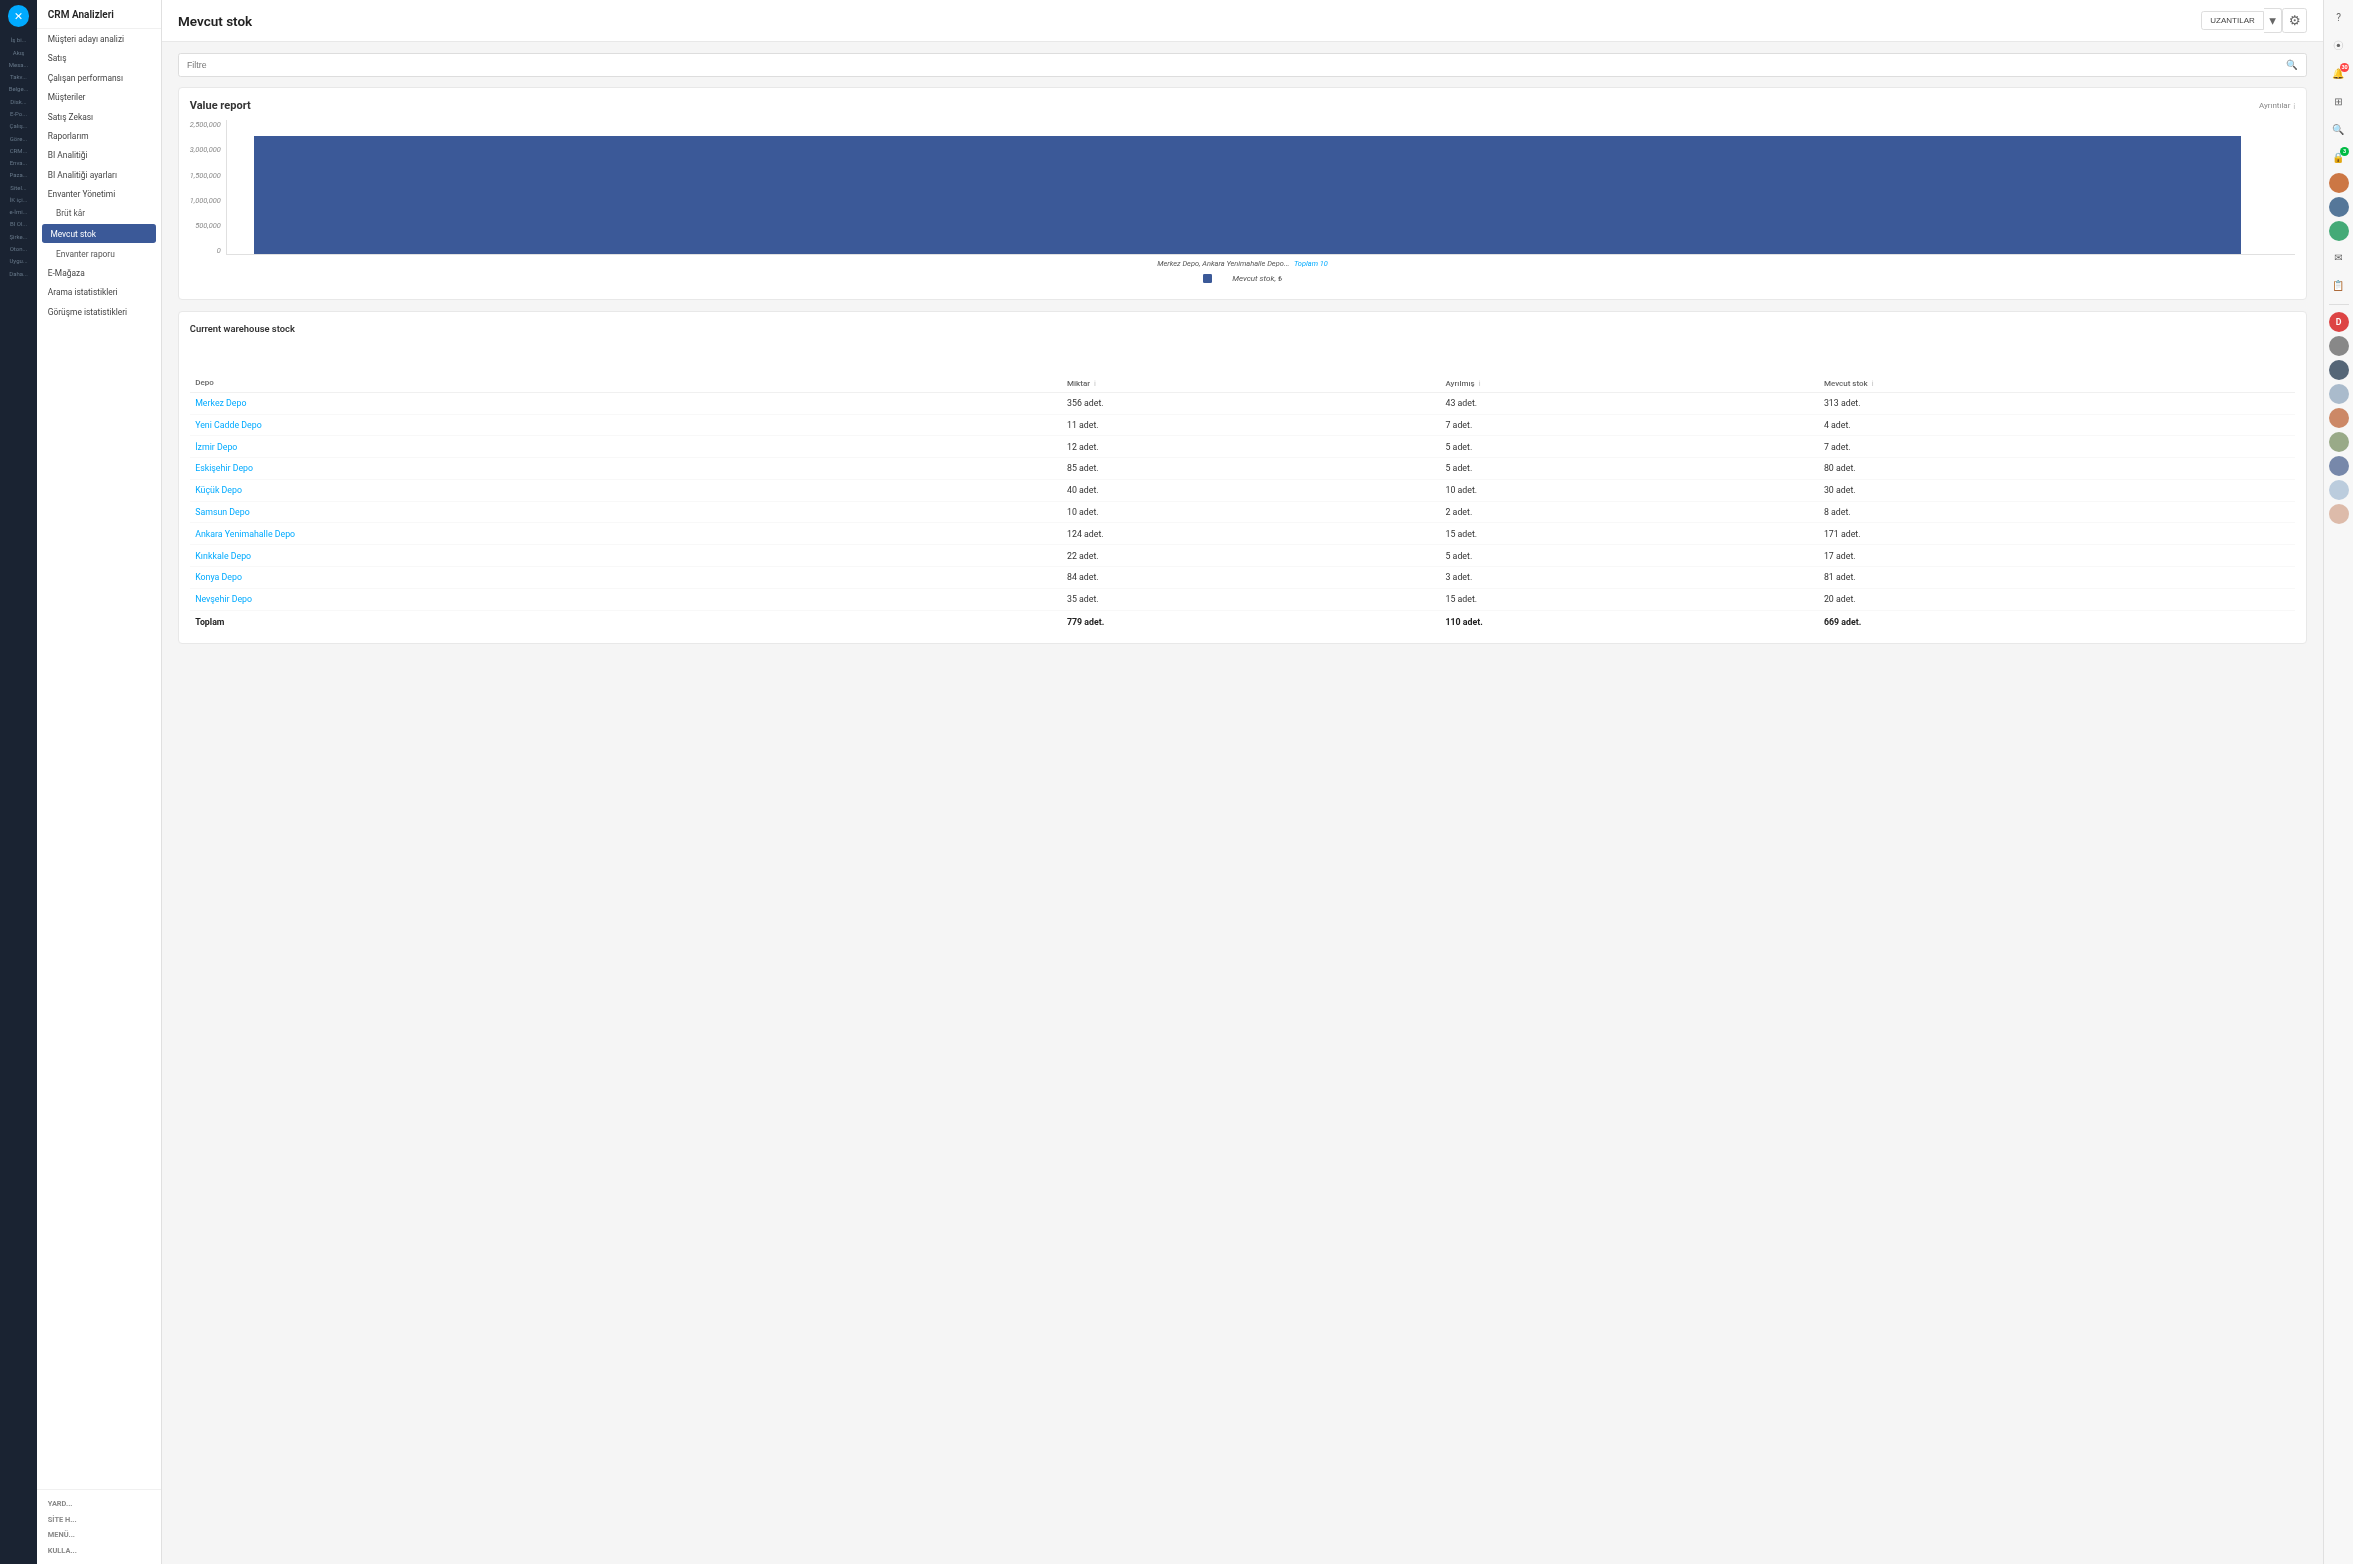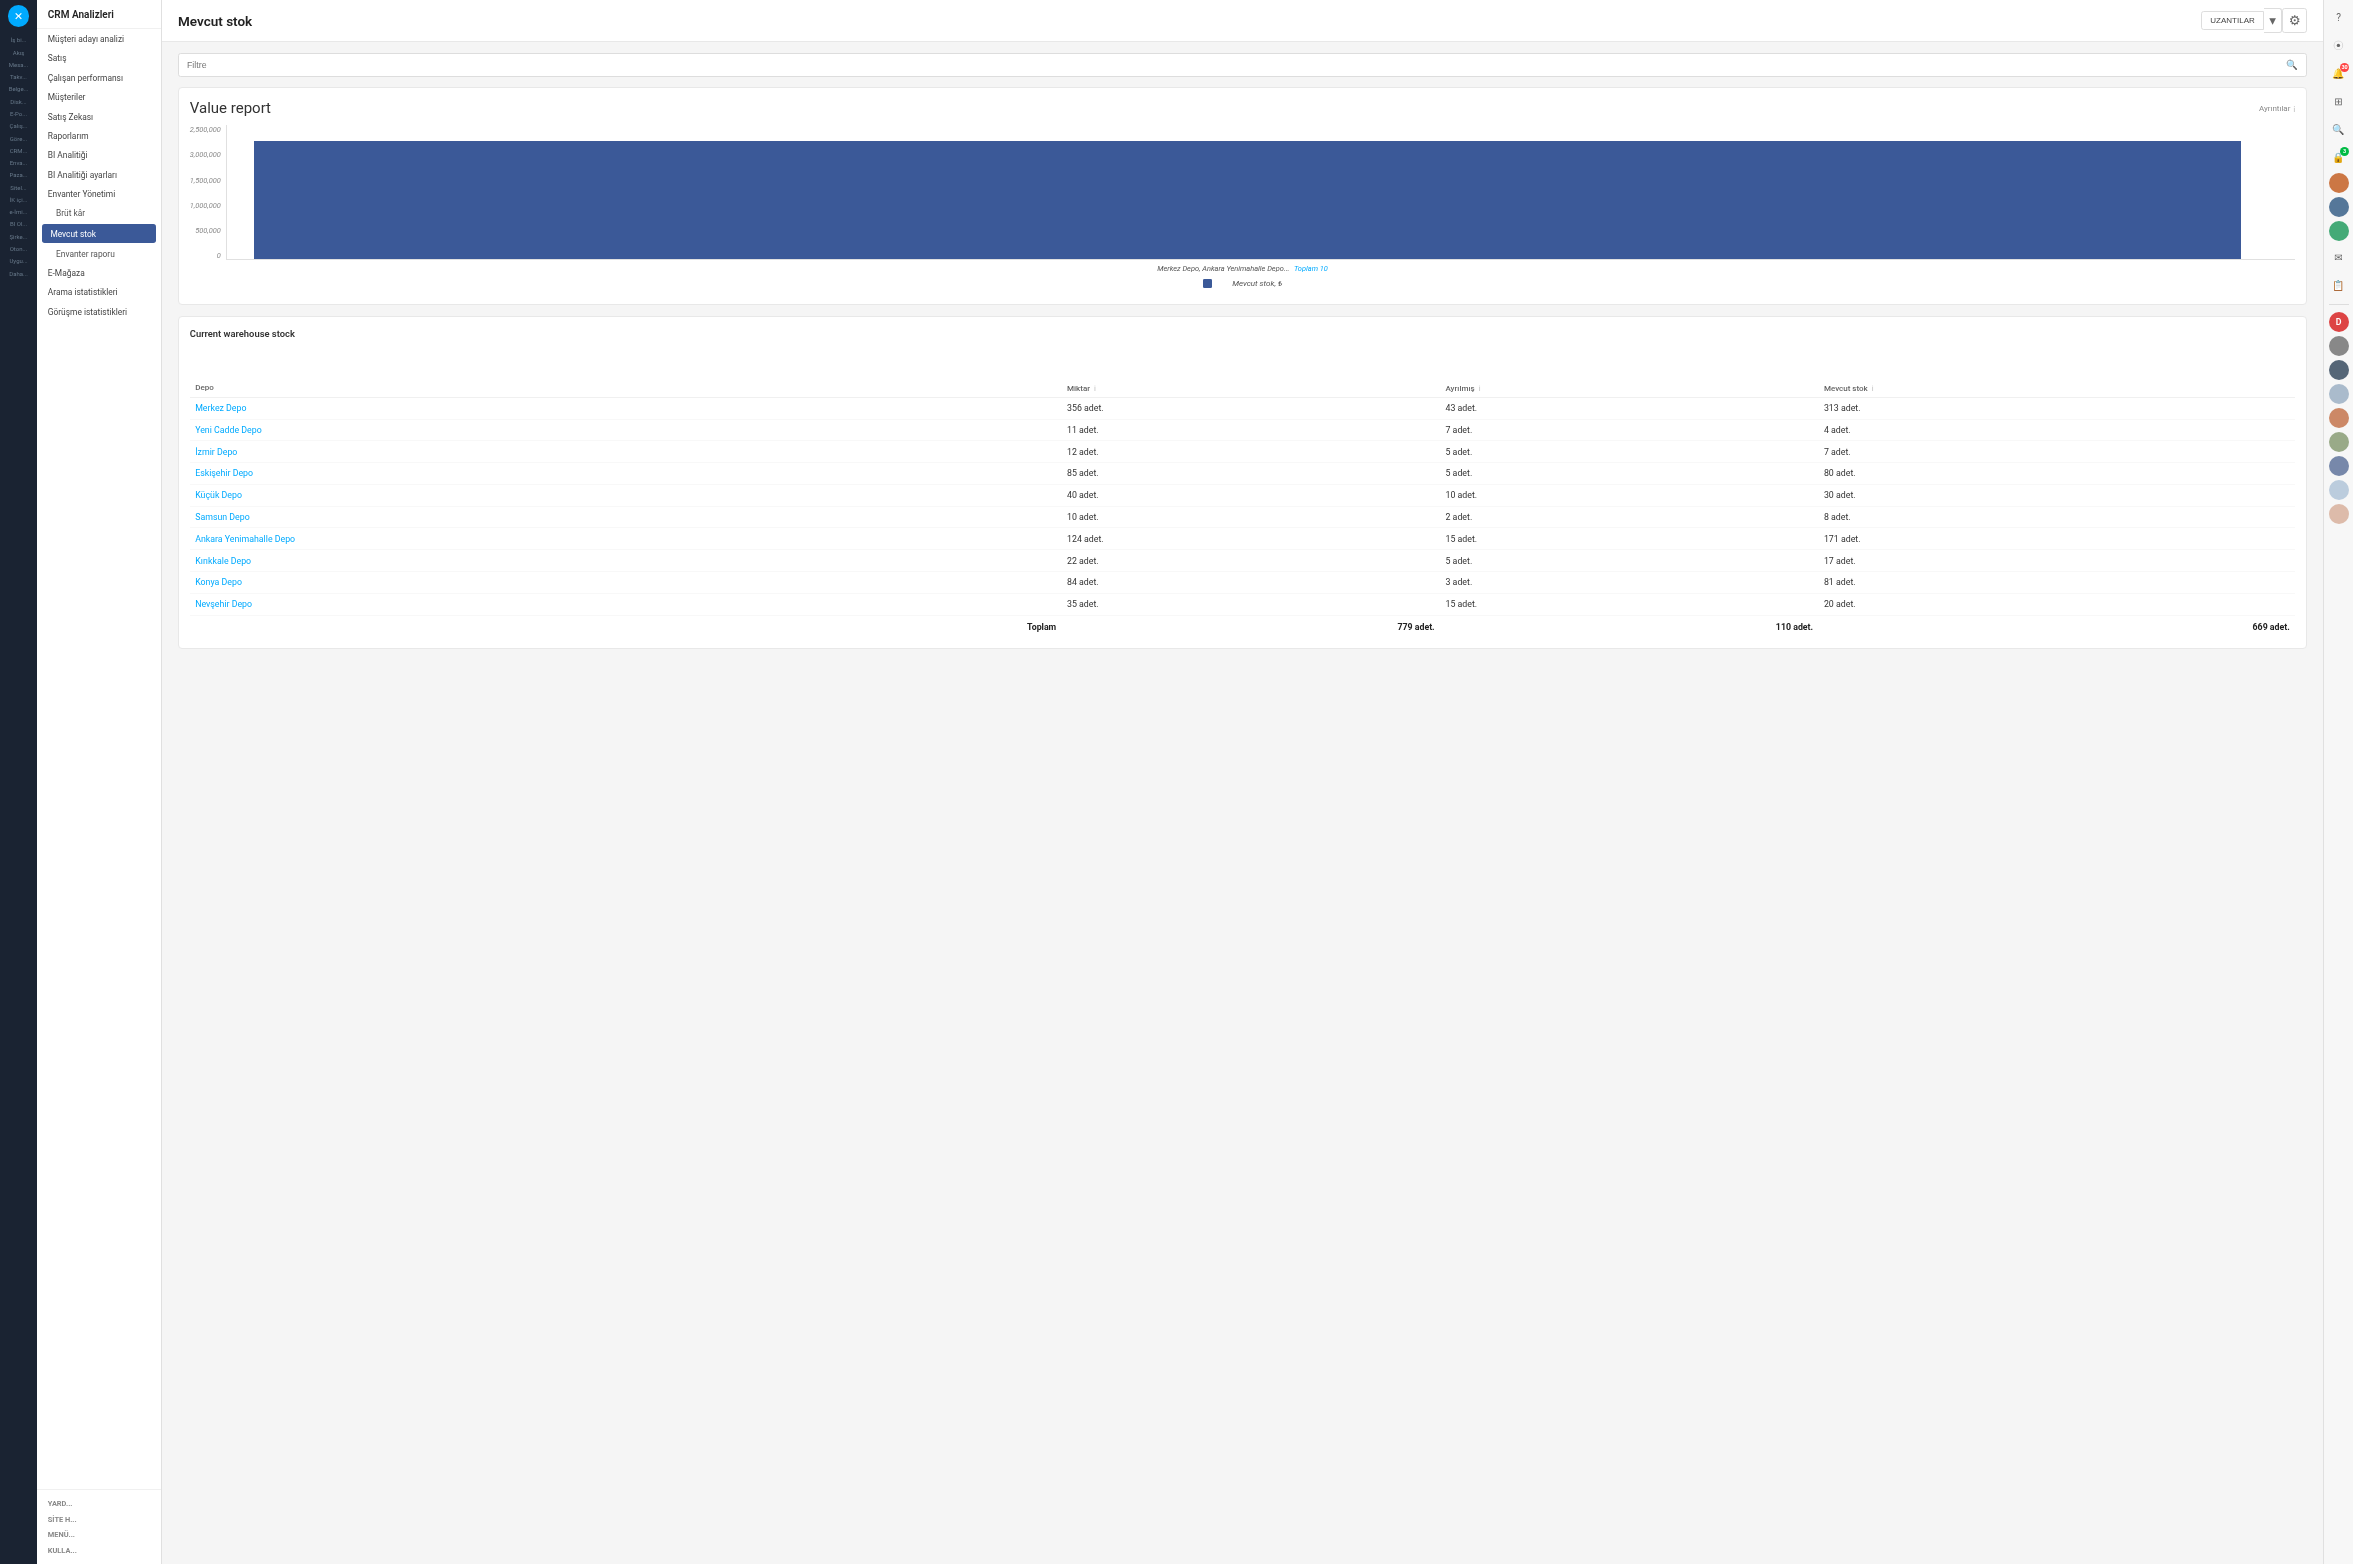--- a/index.html
+++ b/index.html
@@ -35,42 +35,42 @@
     .content { flex: 1; overflow-y: auto; padding: 10.8px 16px; }
 
     
     .search-bar { background: white; border: 0.7px solid #ddd; border-radius: 2.7px; padding: 5.4px 8px; display: flex; align-items: center; margin-bottom: 10.8px; }
     .search-bar input { border: none; outline: none; flex: 1; font-size: 8.8px; color: #666; background: transparent; }
     .search-icon { color: #aaa; font-size: 9.4px; }
 
     
     .card { background: white; border-radius: 4px; border: 0.7px solid #e8e8e8; margin-bottom: 10.8px; padding: 10.8px; }
     .card-header { display: flex; justify-content: space-between; align-items: center; margin-bottom: 8px; }
-    .card-title { font-size: 15px; font-weight: 400; color: #333; }
+    .card-title { font-size: 11px; font-weight: 700; color: #333; }
     .ayrintilar-link { font-size: 8px; color: #888; display: flex; align-items: center; gap: 2.7px; cursor: pointer; }
 
     
     .chart-container { padding: 0 0 5.4px; font-style: italic; }
     .chart-area { display: flex; }
     .chart-y-axis { display: flex; flex-direction: column; justify-content: space-between; align-items: flex-end; padding-right: 5.4px; font-size: 7.4px; color: #888; height: 135px; }
     .chart-bars { flex: 1; display: flex; align-items: flex-end; height: 135px; border-left: 0.7px solid #e0e0e0; border-bottom: 0.7px solid #e0e0e0; position: relative; overflow: hidden; }
     .chart-bar { background: #3b5998; width: 100%; height: 121px; }
     .chart-labels { margin-top: 4px; font-size: 7.4px; color: #555; text-align: center; }
     .chart-labels a { color: #00aaff; text-decoration: none; }
     .chart-legend { display: flex; align-items: center; justify-content: center; gap: 20px; margin-top: 5.4px; font-size: 8px; color: #555; }
     .legend-box { width: 9.4px; height: 9.4px; background: #3b5998; border-radius: 1.3px; }
 
     
     .table-card { background: white; border-radius: 4px; border: 0.7px solid #e8e8e8; padding: 10.8px; }
     .table-title { font-size: 9.4px; font-weight: 600; color: #333; margin-bottom: 9.4px; }
     table { width: 100%; border-collapse: collapse; margin-top: 40px; }
     thead th { font-size: 8px; color: #666; font-weight: 500; padding: 4px 5.4px; text-align: left; border-bottom: 0.7px solid #f0f0f0; }
     thead th .info-icon { color: #bbb; font-size: 7.4px; margin-left: 2px; }
     tbody td { padding: 5.4px 5.4px; font-size: 8.8px; border-bottom: 0.7px solid #f8f8f8; }
-    tbody tr:last-child td { border-bottom: none; text-align: right; }
+    tbody tr:last-child td { border-bottom: none; }
     .warehouse-link { color: #00aaff; text-decoration: none; cursor: pointer; }
     .total-row td { font-weight: 700; color: #222; padding-top: 6.7px; border-top: 1.3px solid #eee; }
 
     
     .right-sidebar { width: 30px; background: #f7f7f7; border-left: 0.7px solid #e0e0e0; display: flex; flex-direction: column; align-items: center; padding-top: 5.4px; gap: 4px; flex-shrink: 0; }
     .right-icon { width: 24px; height: 24px; display: flex; align-items: center; justify-content: center; cursor: pointer; border-radius: 50%; color: #666; font-size: 10px; position: relative; }
     .right-avatar { width: 20px; height: 20px; border-radius: 50%; background: #ccc; display: flex; align-items: center; justify-content: center; font-size: 7.4px; font-weight: 600; cursor: pointer; overflow: hidden; }
     .badge { position: absolute; top: 1.3px; right: 1.3px; background: #ff4444; color: white; border-radius: 50%; width: 9.4px; height: 9.4px; font-size: 5.4px; display: flex; align-items: center; justify-content: center; font-weight: 700; }
     .badge-green { background: #00bb44; }
     .divider-h { width: 20px; border-top: 0.7px solid #ddd; margin: 2.7px 0; }

